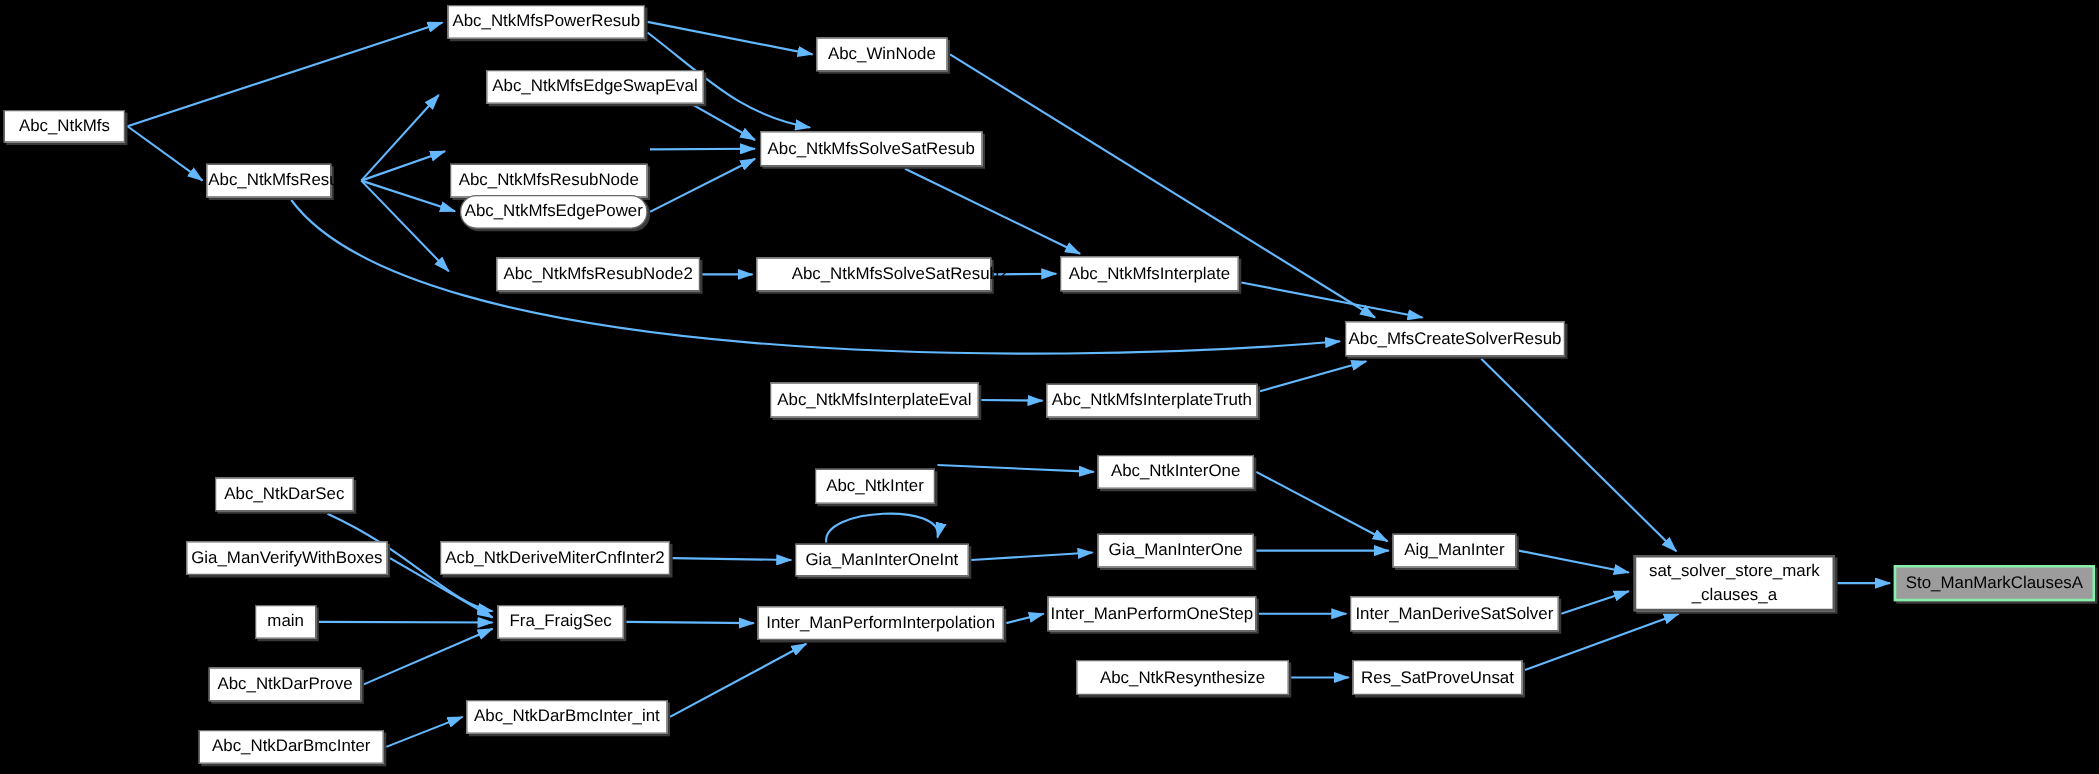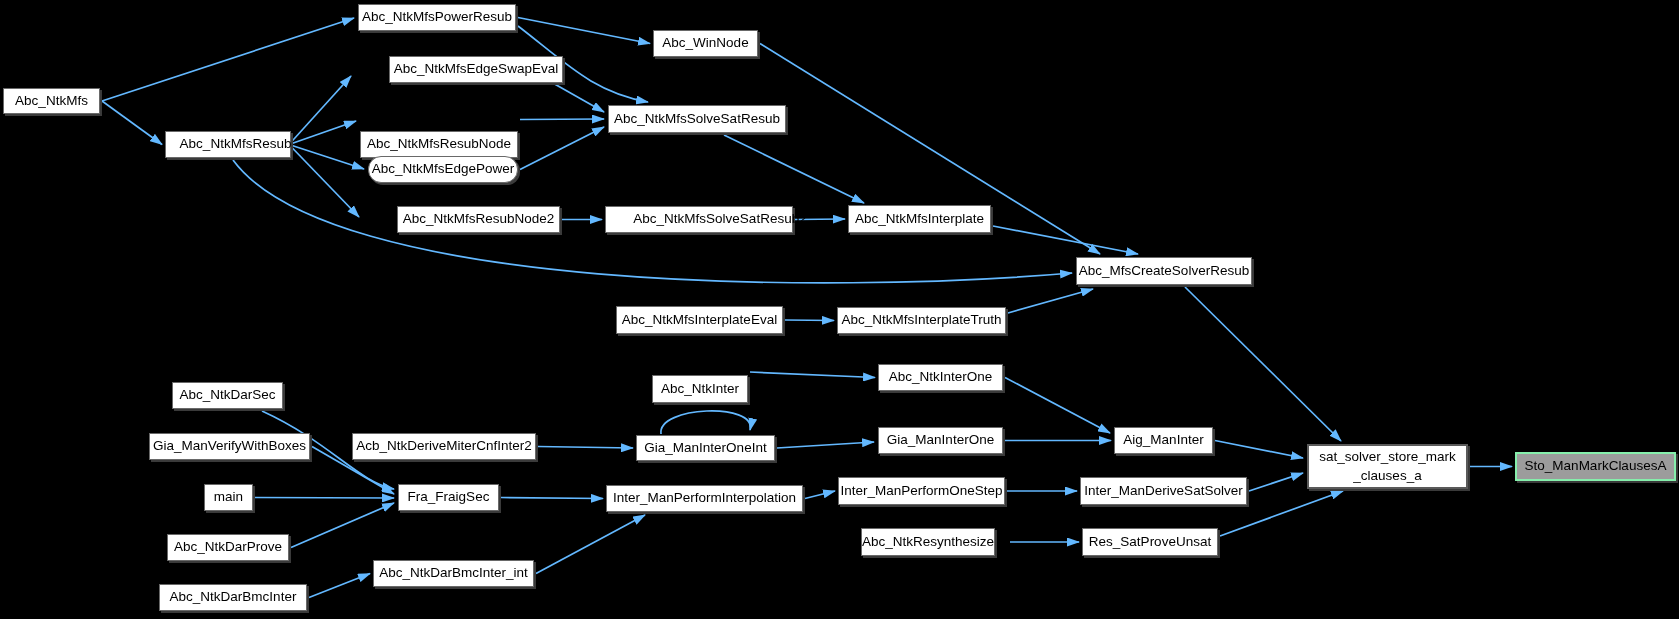--- a/index.html
+++ b/index.html
@@ -79,21 +79,21 @@
       <path d="M1220,536 L1343,491" fill="none" stroke="#63b8ff" stroke-width="1.7" marker-end="url(#arrow)"></path>
       <path d="M1470,466.5 L1512,466.5" fill="none" stroke="#63b8ff" stroke-width="1.7" marker-end="url(#arrow)"></path>
     </svg>
   <div id="nodes-layer">
       <div class="node" style="left: 3px; top: 88px; width: 97px; height: 26px;">Abc_NtkMfs</div>
       <div class="node" style="left: 358px; top: 4px; width: 158px; height: 27px;">Abc_NtkMfsPowerResub</div>
       <div class="node" style="left: 653px; top: 30px; width: 105px; height: 27px;">Abc_WinNode</div>
       <div class="node" style="left: 353px; top: 56px; width: 174px; height: 27px; margin-left: 36px;">Abc_NtkMfsEdgeSwapEval</div>
       <div class="node" style="left: 360px; top: 106px; width: 158px; height: 27px; margin-top: 25px;">Abc_NtkMfsResubNode</div>
       <div class="node" style="left: 608px; top: 105px; width: 178px; height: 28px;">Abc_NtkMfsSolveSatResub</div>
-      <div class="node" style="left: 165px; top: 131px; width: 126px; height: 27px; padding-left: 15px;">Abc_NtkMfsResub</div>
+      <div class="node" style="left: 165px; top: 131px; width: 100px; height: 27px; padding-left: 15px;">Abc_NtkMfsResub</div>
       <div class="node" style="left: 368px; top: 156px; width: 150px; height: 27px; border-radius: 13px;">Abc_NtkMfsEdgePower</div>
       <div class="node" style="left: 363px; top: 206px; width: 163px; height: 27px; margin-left: 34px;">Abc_NtkMfsResubNode2</div>
       <div class="node" style="left: 605px; top: 206px; width: 188px; height: 27px; padding-left: 42px;">Abc_NtkMfsSolveSatResub2</div>
       <div class="node" style="left: 848px; top: 205px; width: 143px; height: 28px;">Abc_NtkMfsInterplate</div>
       <div class="node" style="left: 1076px; top: 257px; width: 176px; height: 28px;">Abc_MfsCreateSolverResub</div>
       <div class="node" style="left: 616px; top: 306px; width: 167px; height: 28px;">Abc_NtkMfsInterplateEval</div>
       <div class="node" style="left: 837px; top: 307px; width: 169px; height: 27px;">Abc_NtkMfsInterplateTruth</div>
       <div class="node" style="left: 652px; top: 358px; width: 96px; height: 28px; margin-top: 17px;">Abc_NtkInter</div>
       <div class="node" style="left: 878px; top: 364px; width: 125px; height: 27px;">Abc_NtkInterOne</div>
       <div class="node" style="left: 172px; top: 382px; width: 111px; height: 27px;">Abc_NtkDarSec</div>
@@ -101,21 +101,21 @@
       <div class="node" style="left: 352px; top: 433px; width: 184px; height: 27px;">Acb_NtkDeriveMiterCnfInter2</div>
       <div class="node" style="left: 636px; top: 435px; width: 139px; height: 26px;">Gia_ManInterOneInt</div>
       <div class="node" style="left: 878px; top: 427px; width: 125px; height: 27px;">Gia_ManInterOne</div>
       <div class="node" style="left: 1114px; top: 427px; width: 99px; height: 27px;">Aig_ManInter</div>
       <div class="node" style="left: 204px; top: 484px; width: 49px; height: 27px;">main</div>
       <div class="node" style="left: 398px; top: 484px; width: 101px; height: 27px;">Fra_FraigSec</div>
       <div class="node" style="left: 606px; top: 485px; width: 197px; height: 27px;">Inter_ManPerformInterpolation</div>
       <div class="node" style="left: 838px; top: 477px; width: 167px; height: 28px;">Inter_ManPerformOneStep</div>
       <div class="node" style="left: 1080px; top: 477px; width: 167px; height: 28px; text-align: center;">Inter_ManDeriveSatSolver</div>
       <div class="node" style="left: 167px; top: 534px; width: 122px; height: 27px;">Abc_NtkDarProve</div>
-      <div class="node" style="left: 861px; top: 528px; width: 134px; height: 28px;">Abc_NtkResynthesize</div>
+      <div class="node" style="left: 861px; top: 528px; width: 170px; height: 28px;">Abc_NtkResynthesize</div>
       <div class="node" style="left: 1082px; top: 528px; width: 136px; height: 28px;">Res_SatProveUnsat</div>
       <div class="node" style="left: 373px; top: 560px; width: 161px; height: 27px;">Abc_NtkDarBmcInter_int</div>
       <div class="node" style="left: 159px; top: 584px; width: 148px; height: 27px;">Abc_NtkDarBmcInter</div>
       <div class="node emph" style="left: 1307px; top: 444px; width: 161px; height: 45px;">sat_solver_store_mark
 _clauses_a</div>
       <div class="node highlight" style="left: 1515px; top: 452px; width: 161px; height: 29px;">Sto_ManMarkClausesA</div>
     </div>
 </div>
 
 </body></html>

